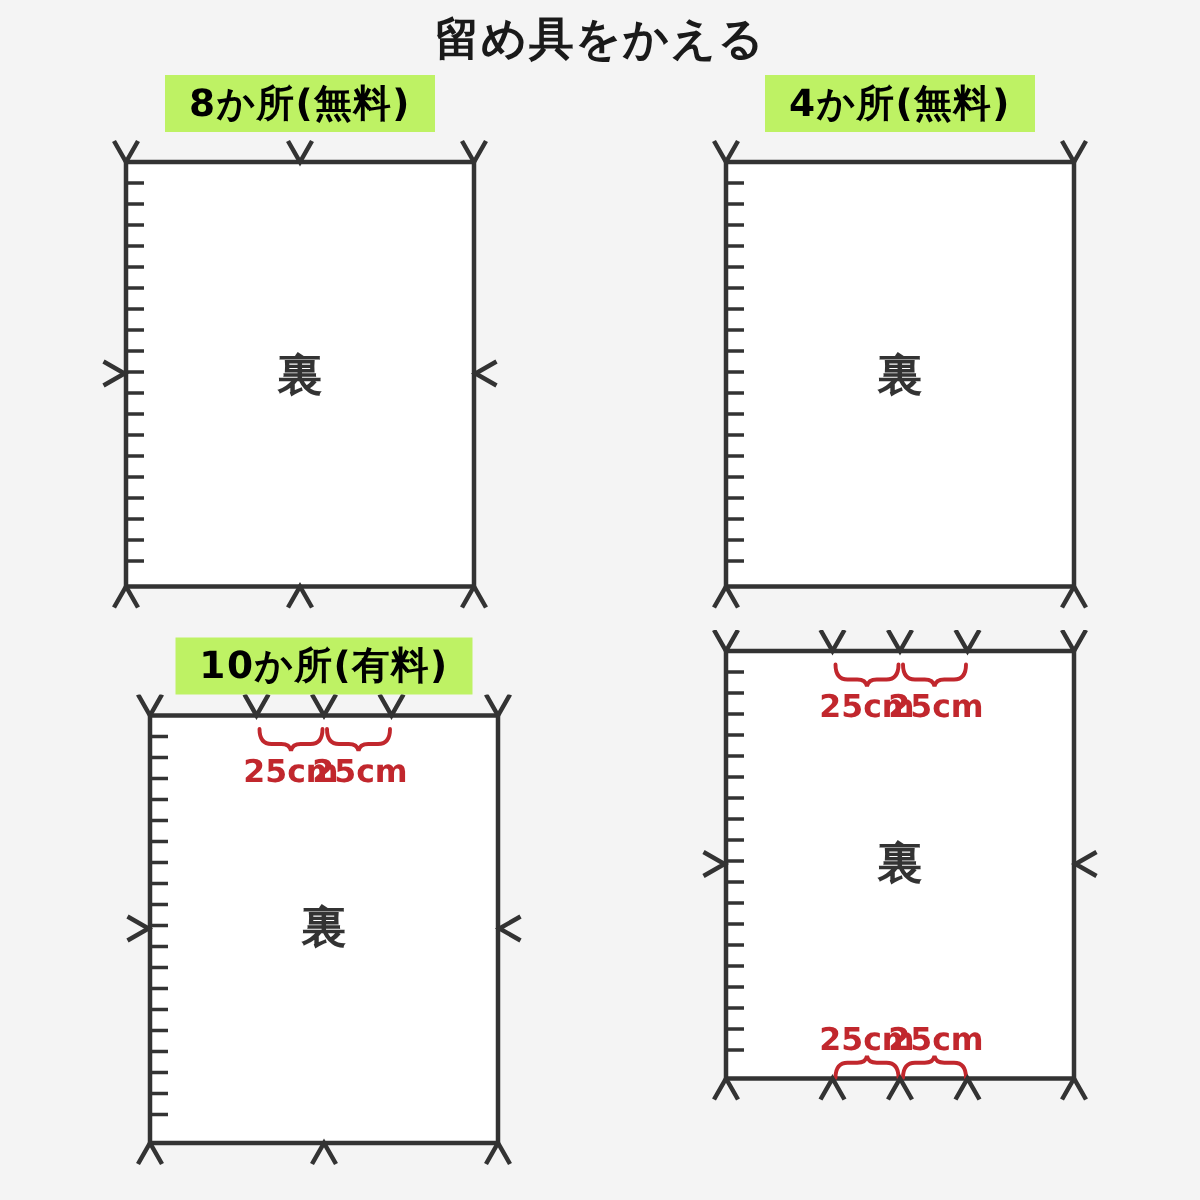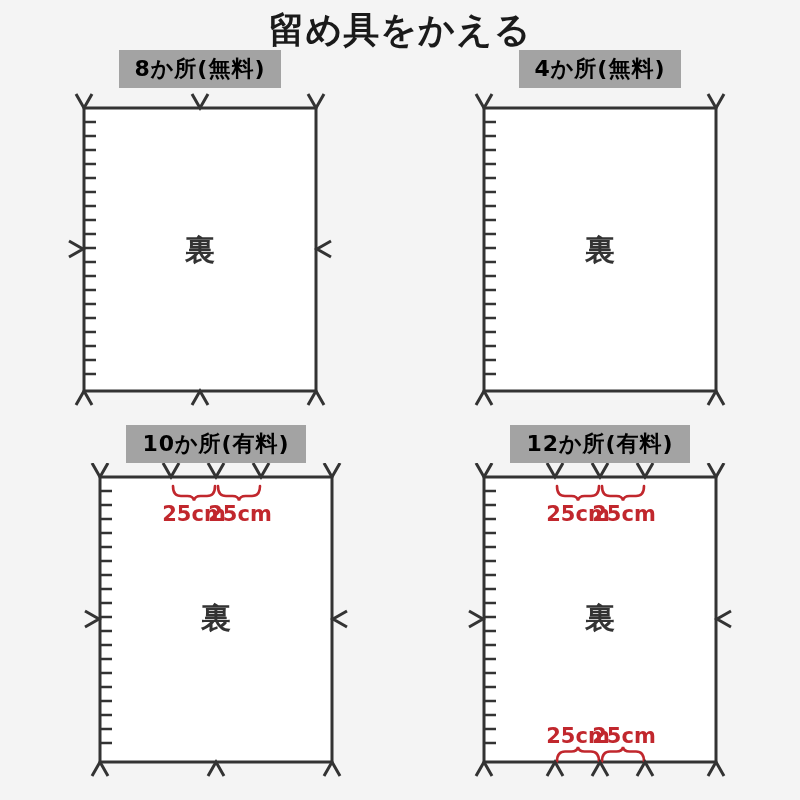--- a/index.html
+++ b/index.html
@@ -4,31 +4,31 @@
 <style>
   html,body{margin:0;padding:0;}
   body{
     width:800px;height:800px;position:relative;overflow:hidden;
     background:#f4f4f4;
     font-family:"DejaVu Sans","Liberation Sans",sans-serif;
     color:#1a1a1a;
   }
   .page-title{
     position:absolute;left:0;top:6px;width:800px;
-    text-align:center;font-size:36px;font-weight:bold;letter-spacing:1px;
+    text-align:center;font-size:30px;font-weight:bold;letter-spacing:1px;
   }
   .panel{position:absolute;width:400px;}
   .panel-8{left:0;top:45px;}
   .panel-4{left:400px;top:45px;}
   .panel-10{left:16px;top:420px;}
   .panel-12{left:400px;top:420px;}
   .hdr-row{text-align:center;margin:5px 0 0 0;height:38px;}
   .hdr{
-    display:inline-block;background:#a3a3a3;color:#000;
-    font-size:22px;font-weight:bold;line-height:38px;
+    display:inline-block;background:#bef264;color:#000;
+    font-size:25px;font-weight:bold;line-height:38px;
     padding:0 16px;letter-spacing:1px;
   }
   svg{display:block;}
   .panelrect{fill:#ffffff;stroke:#333;stroke-width:3;}
   .ticks{stroke:#333;stroke-width:2.4;fill:none;}
   .brace{stroke:#c1272d;stroke-width:2.6;fill:none;stroke-linecap:round;}
   .cm{fill:#c1272d;font-size:21px;font-weight:bold;text-anchor:middle;}
   .ura{fill:#333;font-size:30px;font-weight:bold;text-anchor:middle;}
 </style>
 </head>
@@ -91,21 +91,20 @@
     <use href="#arrV" transform="translate(84,299) rotate(180)"></use>
     <use href="#arrV" transform="translate(200,299) rotate(180)"></use>
     <use href="#arrV" transform="translate(316,299) rotate(180)"></use>
     <use href="#arrV" transform="translate(83,156) rotate(-90)"></use>
     <use href="#arrV" transform="translate(317,156) rotate(90)"></use>
     <text class="ura" x="200" y="165">裏</text>
   </svg>
 </div>
 
 <div class="panel panel-12">
-  <div class="hdr-row"><div class="hdr">12か所(有料)</div></div>
   <svg width="400" height="337" viewBox="0 0 400 337">
     <rect class="panelrect" x="84" y="14" width="232" height="285"></rect>
     <path class="ticks" d="M84 28h12 M84 42h12 M84 56h12 M84 70h12 M84 84h12 M84 98h12 M84 112h12 M84 126h12 M84 140h12 M84 154h12 M84 168h12 M84 182h12 M84 196h12 M84 210h12 M84 224h12 M84 238h12 M84 252h12 M84 266h12 M84 280h12"></path>
     <use href="#arrV" transform="translate(84,14)"></use>
     <use href="#arrV" transform="translate(155,14)"></use>
     <use href="#arrV" transform="translate(200,14)"></use>
     <use href="#arrV" transform="translate(245,14)"></use>
     <use href="#arrV" transform="translate(316,14)"></use>
     <use href="#braceDown" class="brace" transform="translate(157,23)"></use>
     <use href="#braceDown" class="brace" transform="translate(202,23)"></use>

